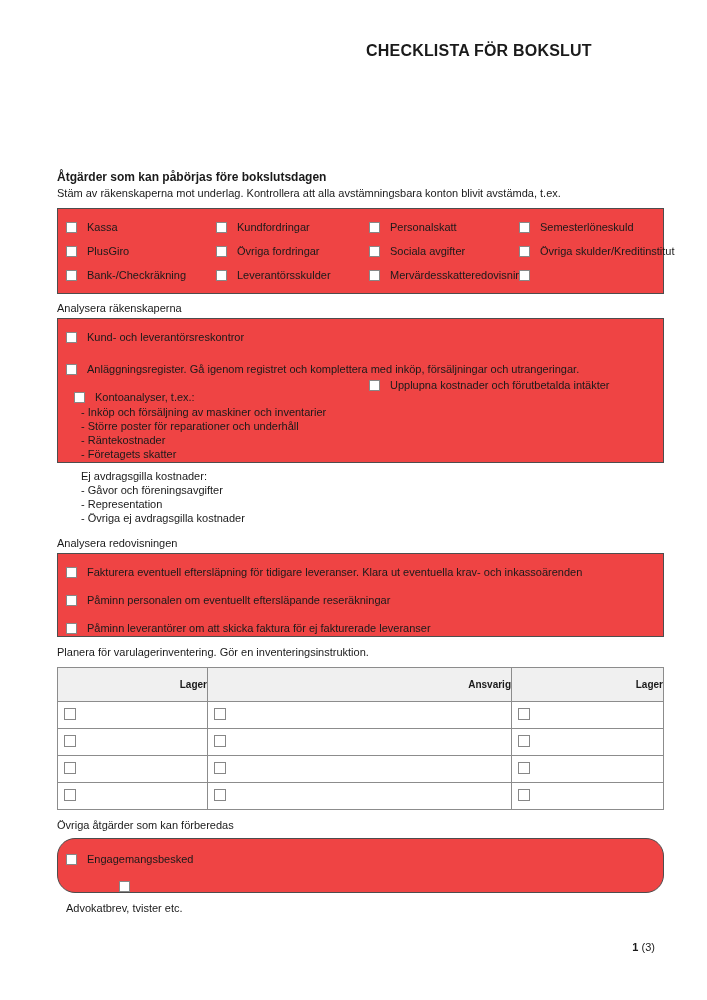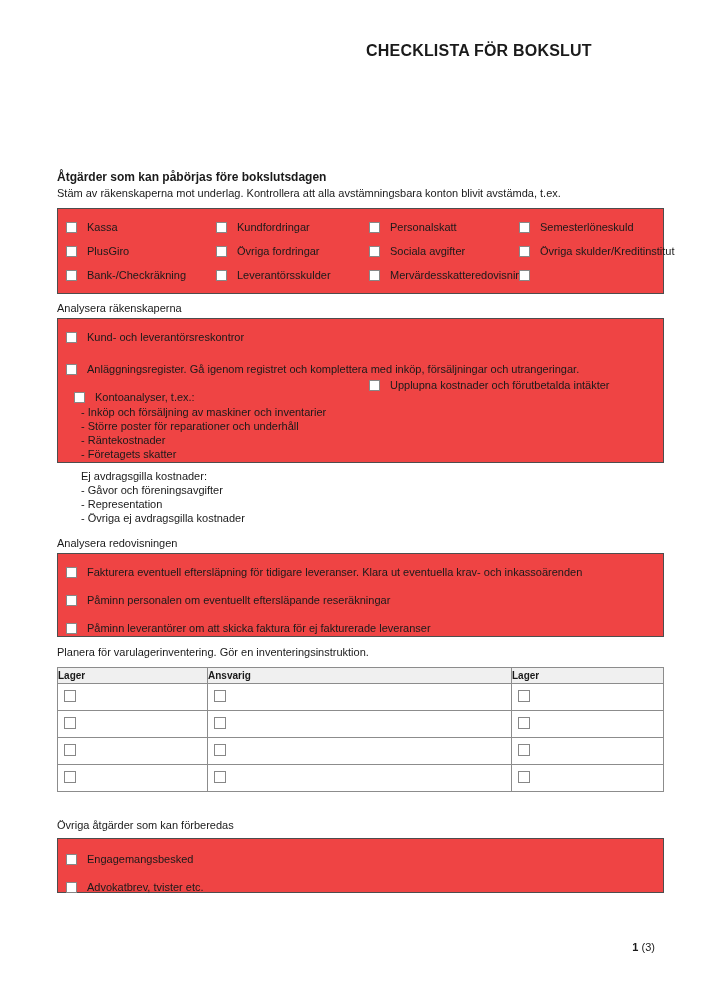--- a/index.html
+++ b/index.html
@@ -71,29 +71,29 @@
 
   
   .inv-table {
     position: absolute; left: 57px; top: 667px; width: 607px;
     border-collapse: collapse; table-layout: fixed;
   }
   .inv-table col.c1 { width: 150px; }
   .inv-table col.c2 { width: 304px; }
   .inv-table th, .inv-table td { border: 1px solid #8c8c8c; }
   .inv-table th {
-    height: 16px; background: #f0f0f0;
-    font-size: 10px; font-weight: bold; text-align: left;
+    height: 34px; background: #f0f0f0;
+    font-size: 10px; font-weight: bold; text-align: right;
   }
   .inv-table td { height: 27px; padding-left: 6px; vertical-align: middle; }
   .inv-table .cb { width: 12px; height: 12px; }
   .inv-table { border: 1px solid #595959; }
 
   
-  .box4 { top: 838px; height: 55px; }
+  .box4 { top: 838px; height: 55px; border-radius: 18px; }
   .box4 .abs-row { position: absolute; left: 8px; }
 
   .page-footer {
     position: absolute; right: 52px; top: 941px;
     font-size: 11px; white-space: nowrap;
   }
   .page-footer .num { font-weight: bold; }
 </style>
 </head>
 <body>
@@ -247,21 +247,21 @@
     </tbody>
   </table>
 
   <div class="plain-heading" style="top: 819px;">Övriga åtgärder som kan förberedas</div>
 
   <div class="box box4">
     <div class="ck-row abs-row" style="top: 14px;">
         <span class="cb"></span>
         <span>Engagemangsbesked</span>
       </div>
-    <div class="ck-row abs-row" style="top: 42px;">
+    <div class="ck-row abs-row" style="top: 42px; flex-direction: column;">
         <span class="cb"></span>
         <span>Advokatbrev, tvister etc.</span>
       </div>
   </div>
 
   <div class="page-footer">
     <span class="num">1</span>
     <span>(3)</span>
   </div>
 

